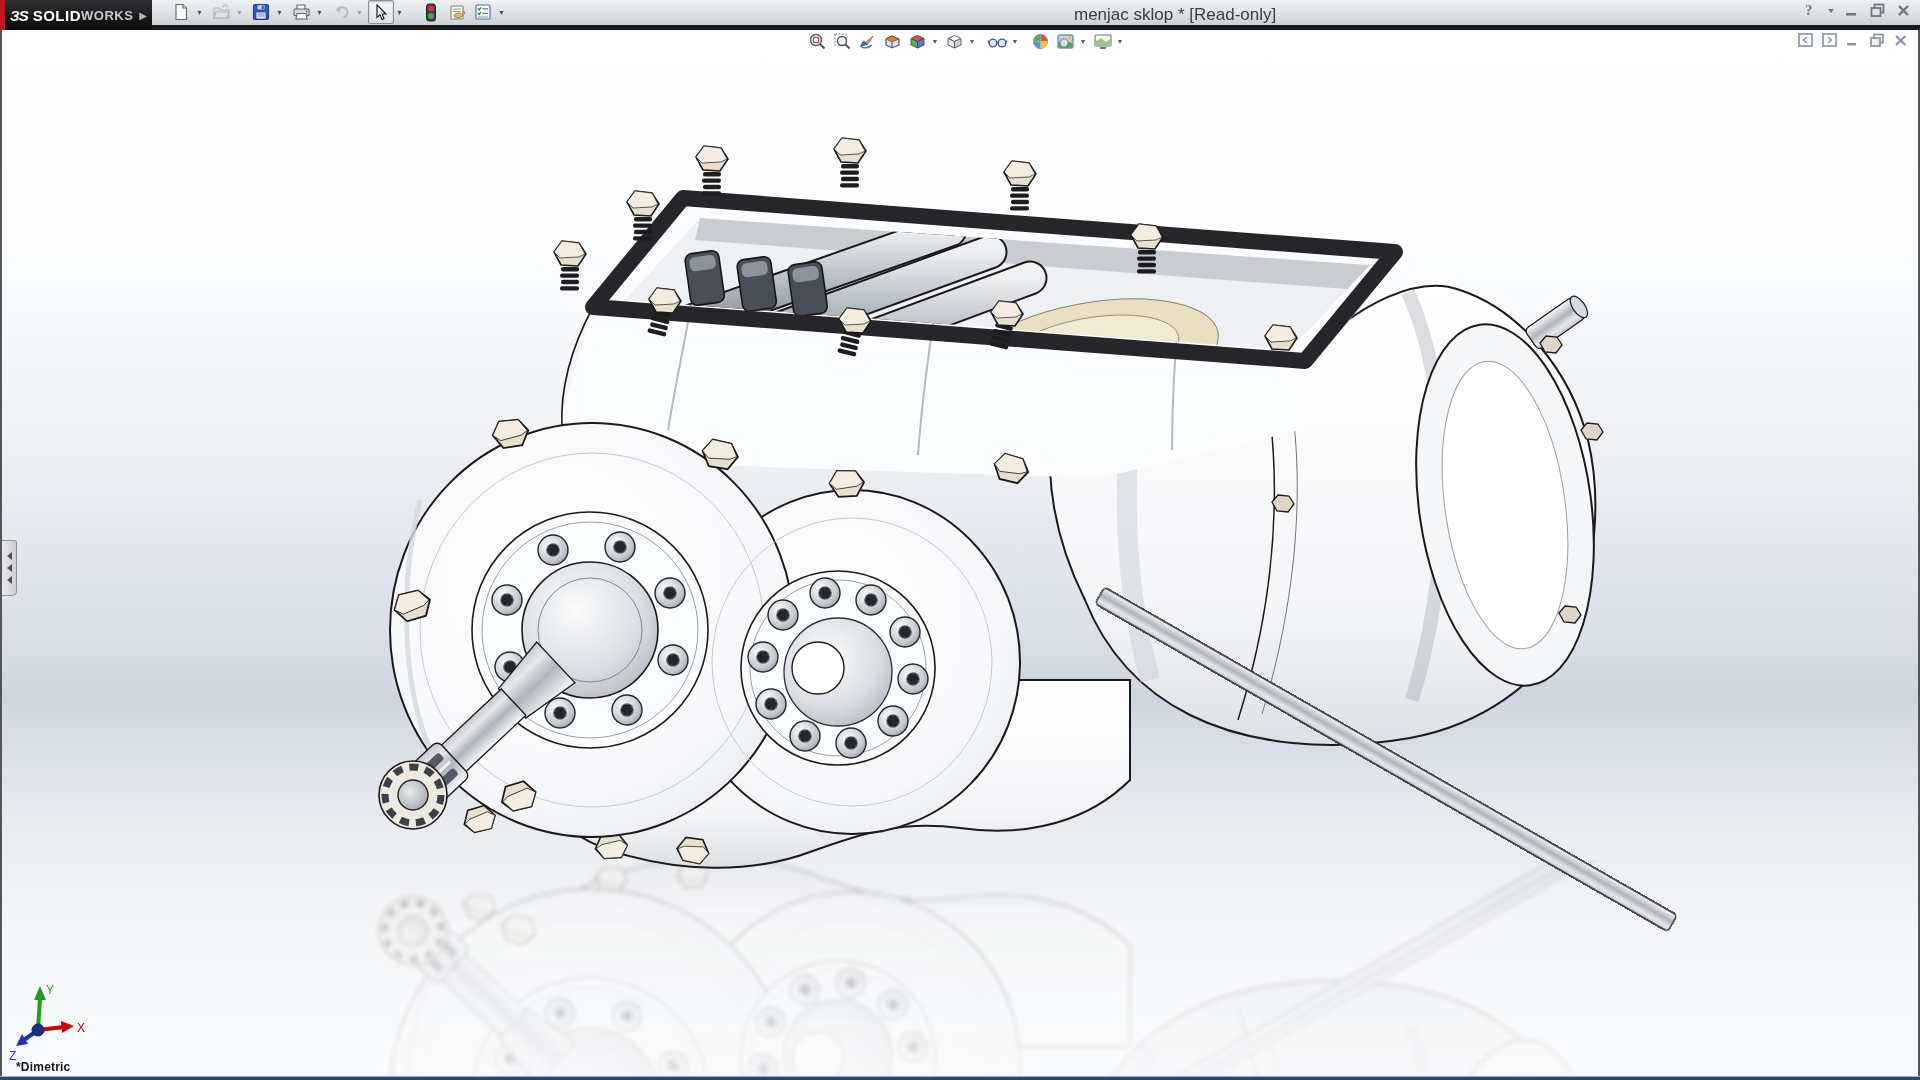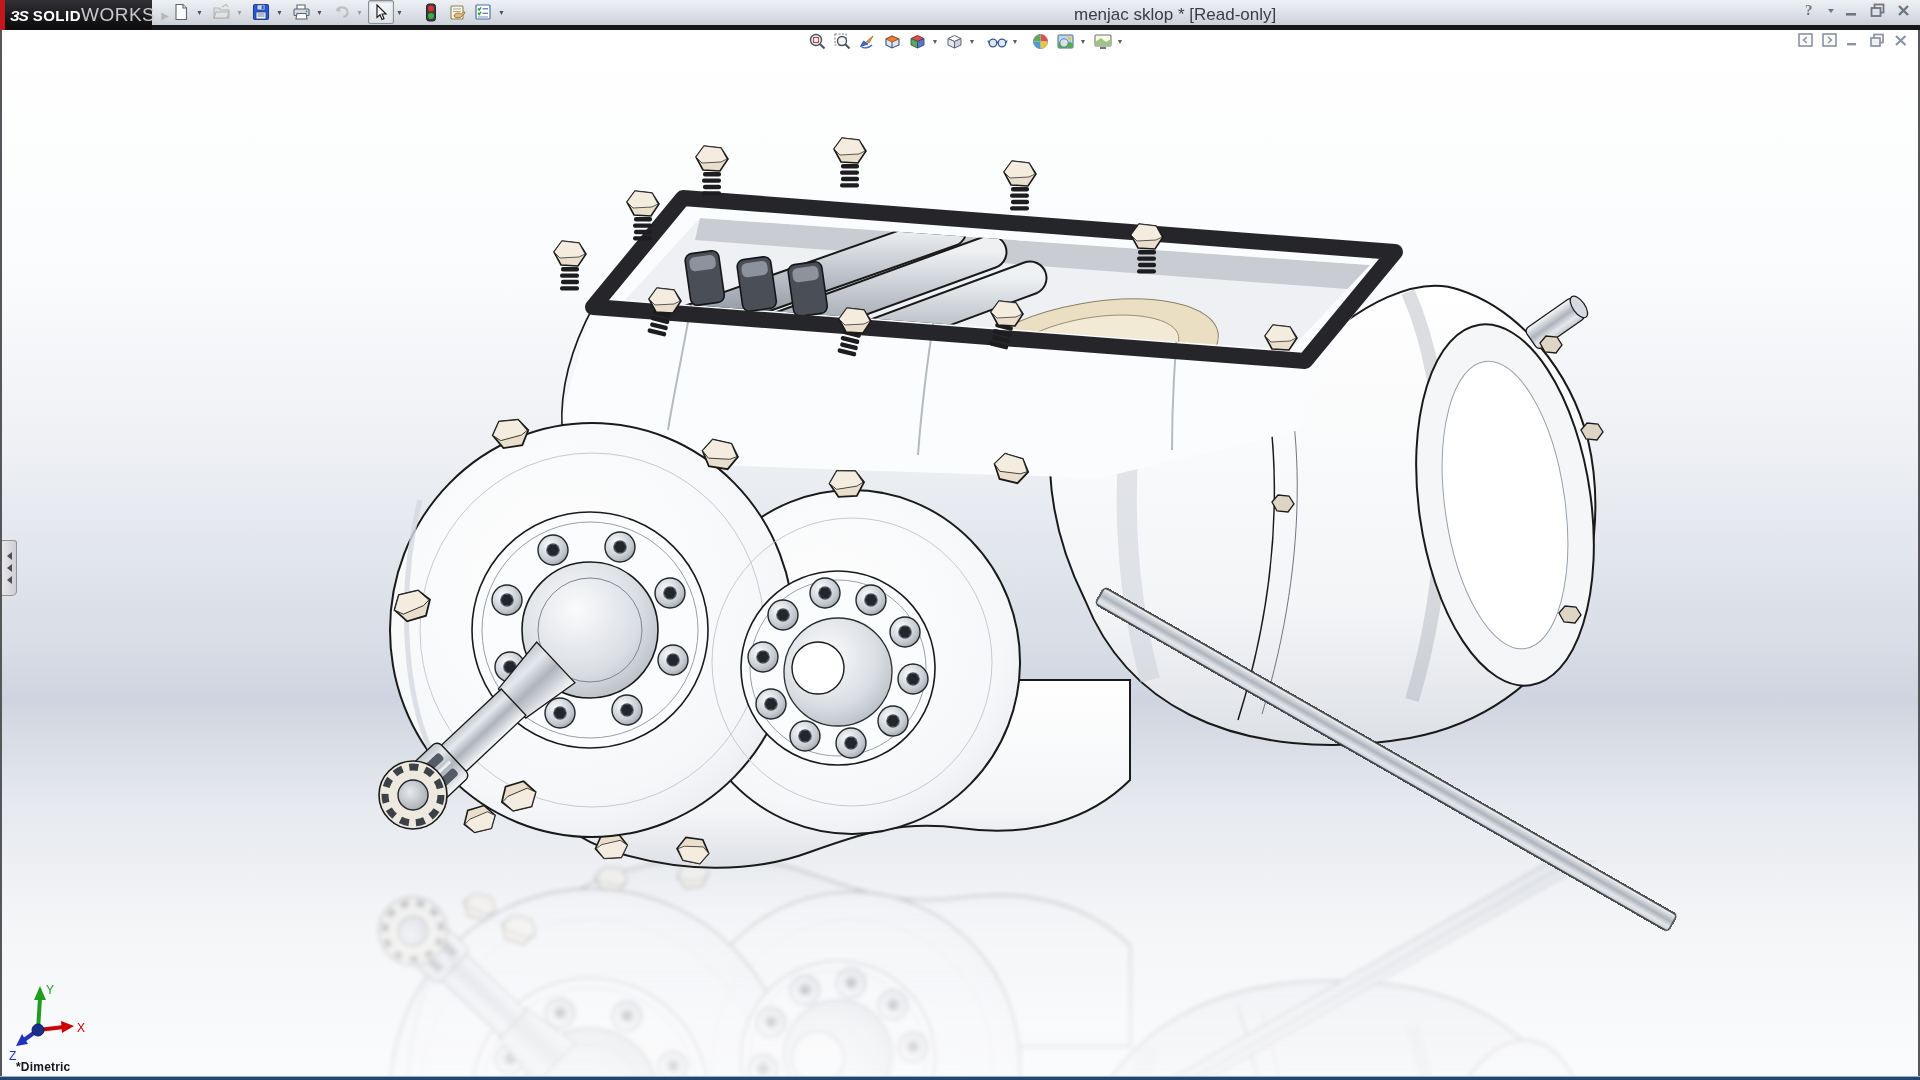--- a/index.html
+++ b/index.html
@@ -8,21 +8,21 @@
   .titlebar{position:absolute;top:0;left:0;width:1920px;height:25px;
     background:linear-gradient(180deg,#eef0f3 0%,#dde1e6 55%,#ccd1d8 100%);
     border-bottom:1px solid #a6acb5;z-index:20;}
   .menustrip{position:absolute;top:25px;left:0;width:1920px;height:5px;background:#17181a;z-index:21;}
   .logo{position:absolute;top:0;left:0;width:152px;height:30px;z-index:30;
     background:linear-gradient(180deg,#323236 0%,#141416 70%,#0c0c0d 100%);
     display:flex;align-items:center;padding-left:10px;box-sizing:border-box;}
   .logo-red{position:absolute;left:0;top:0;width:5px;height:30px;background:#c3161d;}
   .logo-mark{color:#fff;font-style:italic;font-weight:700;font-size:15px;margin-right:5px;letter-spacing:-1px;}
   .logo-solid{color:#fff;font-weight:700;font-size:15px;letter-spacing:.5px;}
-  .logo-works{color:#c9c9cc;font-weight:400;font-size:19px;letter-spacing:.5px;}
+  .logo-works{color:#c9c9cc;font-weight:700;font-size:13px;letter-spacing:.5px;}
   .logo-flyout{margin-left:6px;color:#b7b7ba;font-size:10px;cursor:pointer;}
   .tbrow{position:absolute;left:168px;top:0;height:24px;display:flex;align-items:center;z-index:25;}
   .tbtn{width:24px;height:22px;display:flex;align-items:center;justify-content:center;border:1px solid transparent;border-radius:2px;}
   .tbtn.pressed{border:1px solid #8a909b;background:linear-gradient(180deg,#f7f8fa,#dfe3e8);
     box-shadow:inset 0 1px 2px rgba(0,0,0,.25);}
   .tbtn.disabled{opacity:.45;filter:grayscale(.9);}
   .caret{width:11px;height:22px;display:flex;align-items:center;justify-content:center;color:#4c5058;font-size:7px;margin-right:3px;}
   .caret.disabled{opacity:.45;}
   .tgap{width:10px;}
   .title-text{position:absolute;left:1074px;top:5px;font-size:17px;color:#3a3d43;z-index:22;white-space:nowrap;}

